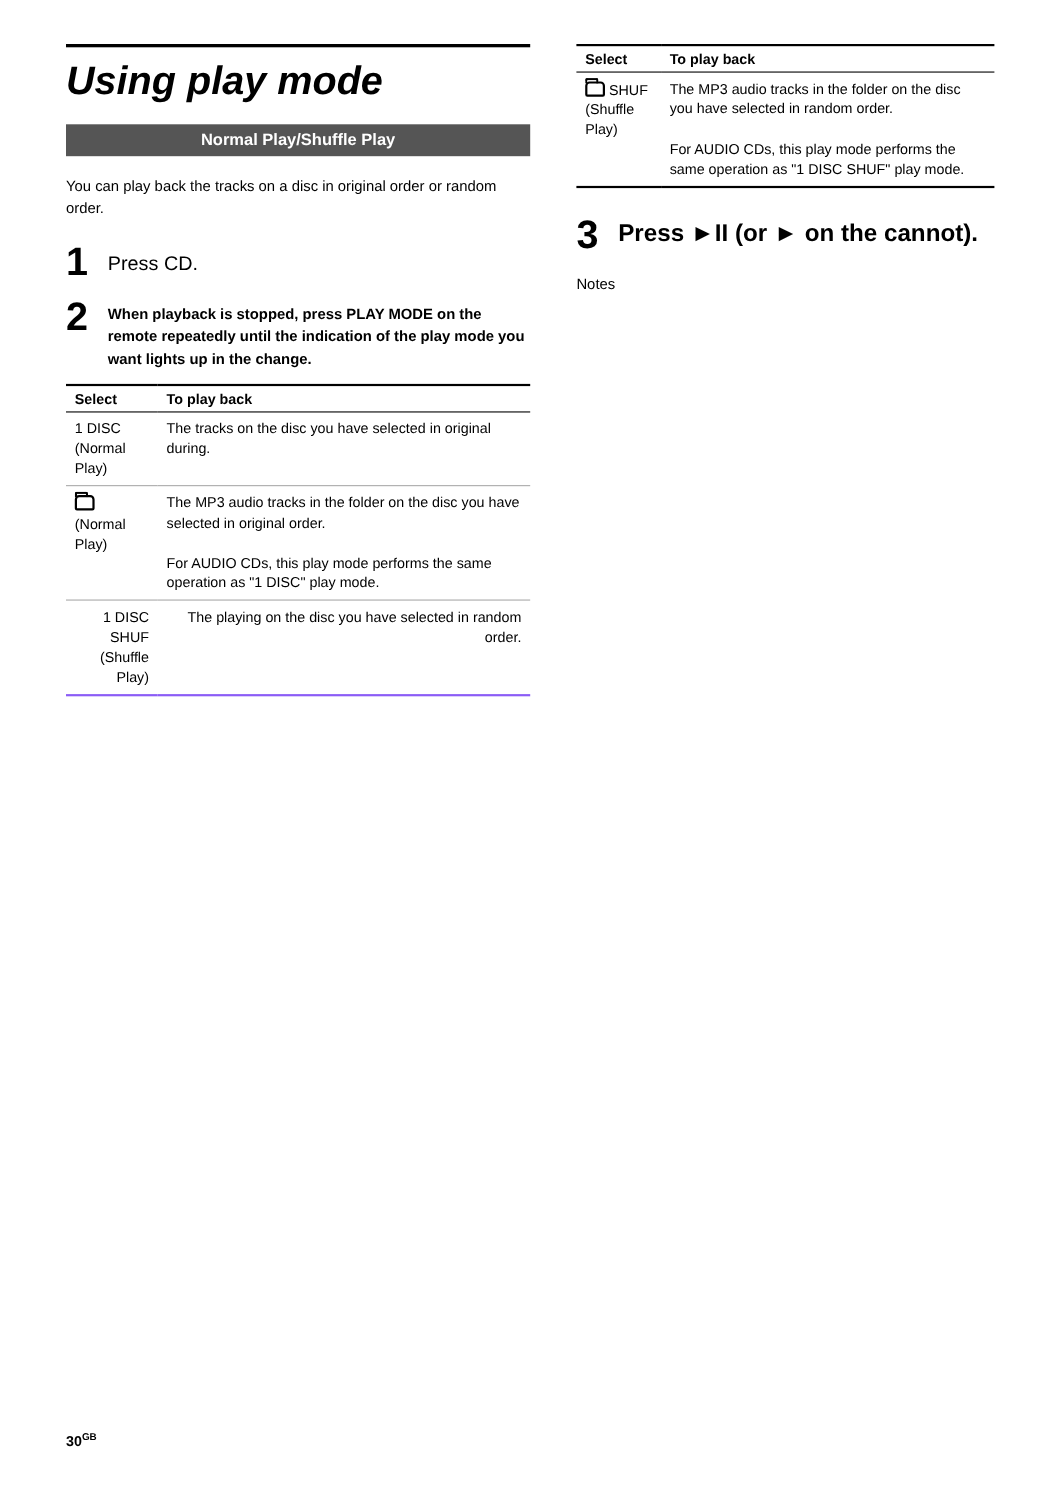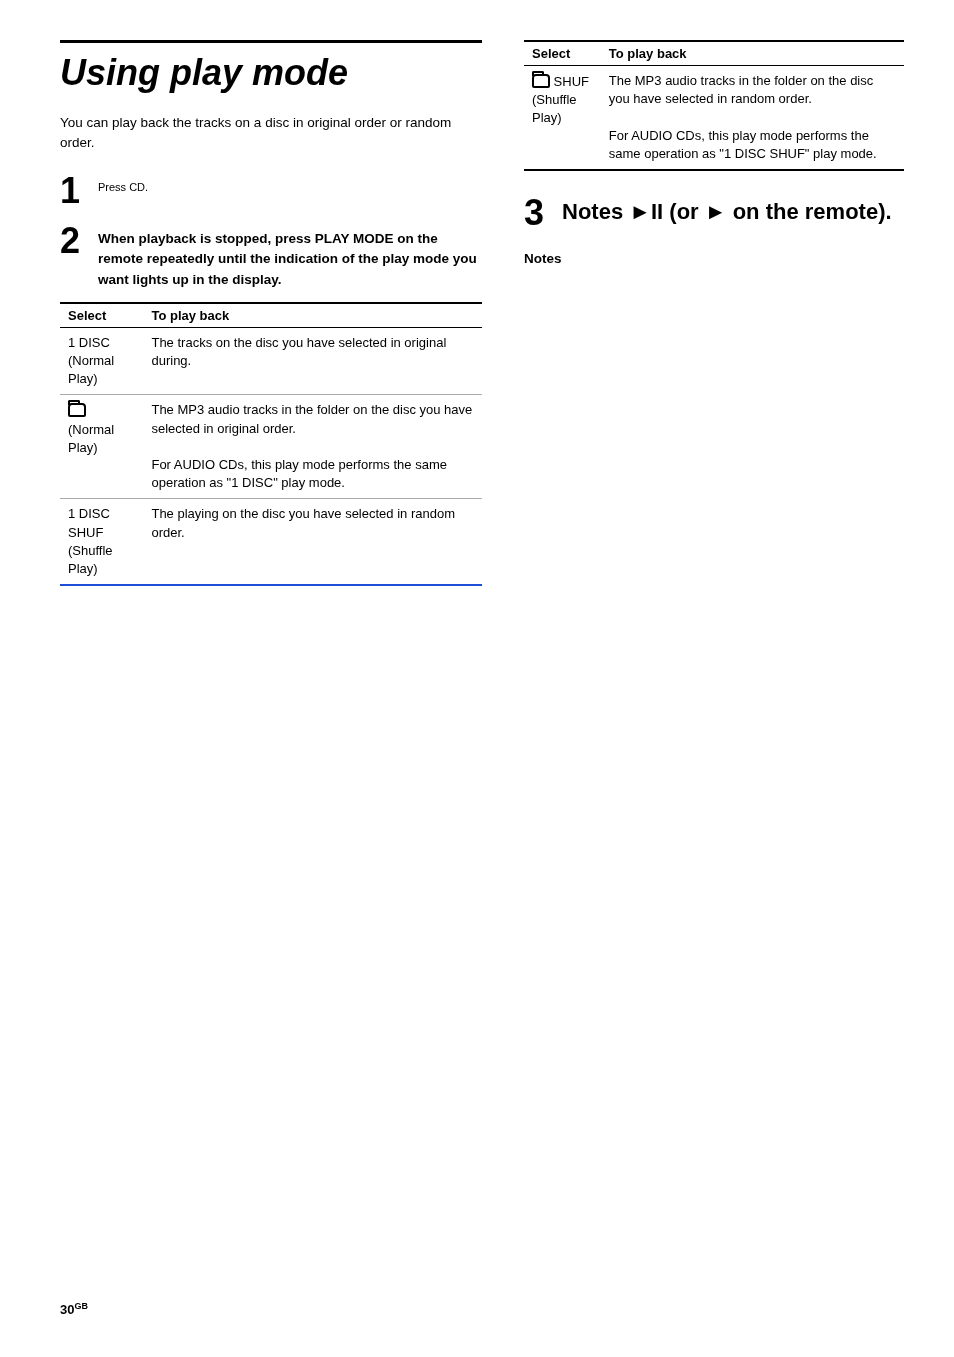--- a/index.html
+++ b/index.html
@@ -77,21 +77,21 @@
     }
 
     .step-number-right {
       font-size: 36px;
       font-weight: bold;
       line-height: 1;
       min-width: 30px;
     }
 
     .step-text {
-      font-size: 11px;
+      font-size: 18px;
       line-height: 1.5;
       padding-top: 6px;
     }
 
     .step-text-bold {
       font-size: 13.5px;
       font-weight: bold;
       line-height: 1.5;
       padding-top: 6px;
     }
@@ -112,21 +112,22 @@
     }
 
     .table-container td {
       padding: 6px 8px;
       vertical-align: top;
       border-bottom: 1px solid #aaa;
       line-height: 1.4;
     }
 
     .table-container tr:last-child td {
-      border-bottom: 2px solid #1d4ed8;
+      border-bottom: 2px solid #8b5cf6;
+      text-align: right;
     }
 
     .folder-icon {
       display: inline-block;
       width: 18px;
       height: 14px;
       background: transparent;
       border: 2px solid #000;
       border-top-left-radius: 4px;
       border-top-right-radius: 4px;
@@ -181,21 +182,21 @@
       gap: 8px;
       margin-bottom: 20px;
       margin-top: 10px;
     }
 
     .notes-section {
       margin-top: 10px;
     }
 
     .notes-title {
-      font-weight: bold;
+      font-weight: normal;
       font-size: 13.5px;
       margin-bottom: 6px;
     }
 
     .notes-list {
       list-style: none;
       padding: 0;
     }
 
     .notes-list li {
@@ -234,31 +235,32 @@
   </style>
 </head>
 <body>
 
 <div class="page" style="position:relative;">
 
   <div class="left-column">
 
     <h1 class="page-title">Using play mode</h1>
 
+    <div class="section-header">Normal Play/Shuffle Play</div>
 
     <p class="intro-text">You can play back the tracks on a disc in original order or random order.</p>
 
     <div class="step">
       <div class="step-number">1</div>
       <div class="step-text">Press CD.</div>
     </div>
 
     <div class="step" style="margin-bottom:12px;">
       <div class="step-number">2</div>
-      <div class="step-text-bold">When playback is stopped, press PLAY MODE on the remote repeatedly until the indication of the play mode you want lights up in the display.</div>
+      <div class="step-text-bold">When playback is stopped, press PLAY MODE on the remote repeatedly until the indication of the play mode you want lights up in the change.</div>
     </div>
 
     <table class="table-container">
       <thead>
         <tr>
           <th>Select</th>
           <th>To play back</th>
         </tr>
       </thead>
       <tbody>
@@ -307,21 +309,21 @@
           <td>
             The MP3 audio tracks in the folder on the disc you have selected in random order.<br><br>
             For AUDIO CDs, this play mode performs the same operation as "1 DISC SHUF" play mode.
           </td>
         </tr>
       </tbody>
     </table>
 
     <div class="step3-container">
       <div class="step-number-right">3</div>
-      <div class="step3-text">Notes ►II (or ► on the remote).</div>
+      <div class="step3-text">Press ►II (or ► on the cannot).</div>
     </div>
 
     <div class="notes-section">
       <div class="notes-title">Notes</div>
     </div>
 
   </div>
 
   <div class="page-footer">
     <span>30</span><span class="superscript">GB</span>

